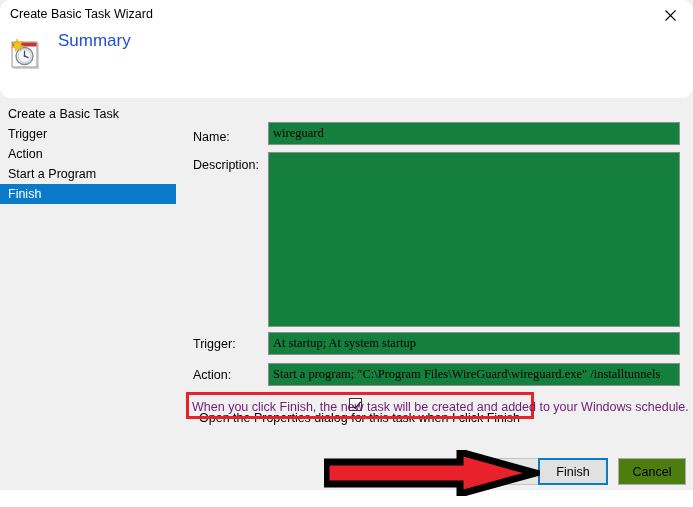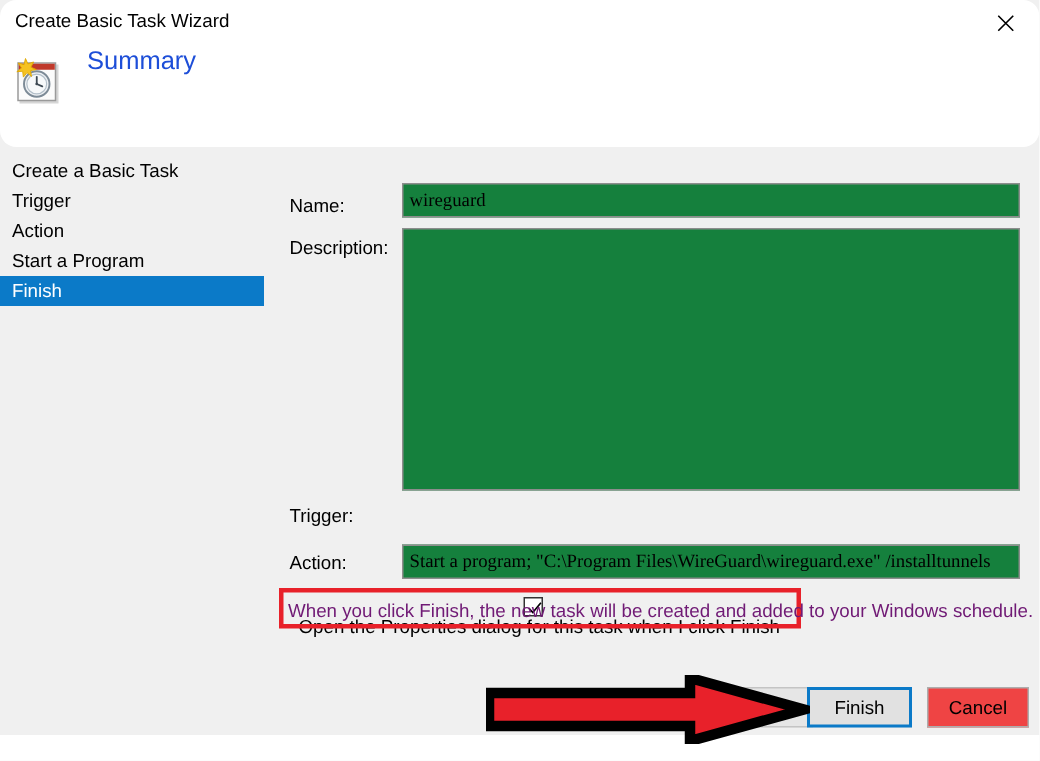--- a/index.html
+++ b/index.html
@@ -180,21 +180,21 @@
     left: 192px;
     top: 400px;
     font-size: 12.5px;
     color: #701a75;
     white-space: nowrap;
   }
 
   
   .btn {
     position: absolute;
-    background: #ef4444;
+    background: #4d7c0f;
     border: 1px solid #adadad;
     box-sizing: border-box;
     font-family: "Liberation Sans", sans-serif;
     font-size: 12.5px;
     color: #000000;
     display: flex;
     align-items: center;
     justify-content: center;
     height: 27px;
     cursor: default;
@@ -276,20 +276,21 @@
     <div class="nav-item selected">Finish</div>
   </div>
 
   <div class="form-label" id="name-label">Name:</div>
   <div class="field" id="name-field">wireguard</div>
 
   <div class="form-label" id="desc-label">Description:</div>
   <div class="field" id="desc-field"></div>
 
   <div class="form-label" id="trigger-label">Trigger:</div>
+  <div class="field" id="trigger-field">At startup; At system startup</div>
 
   <div class="form-label" id="action-label">Action:</div>
   <div class="field" id="action-field">Start a program; "C:\Program Files\WireGuard\wireguard.exe" /installtunnels</div>
 
   <div class="check-row">
     <span class="checkbox">
       <svg width="11" height="11" viewBox="0 0 11 11">
         <path d="M1.5 5.4 L4.2 8.3 L9.6 1.8" stroke="#000000" stroke-width="1.1" fill="none"></path>
       </svg>
     </span>

